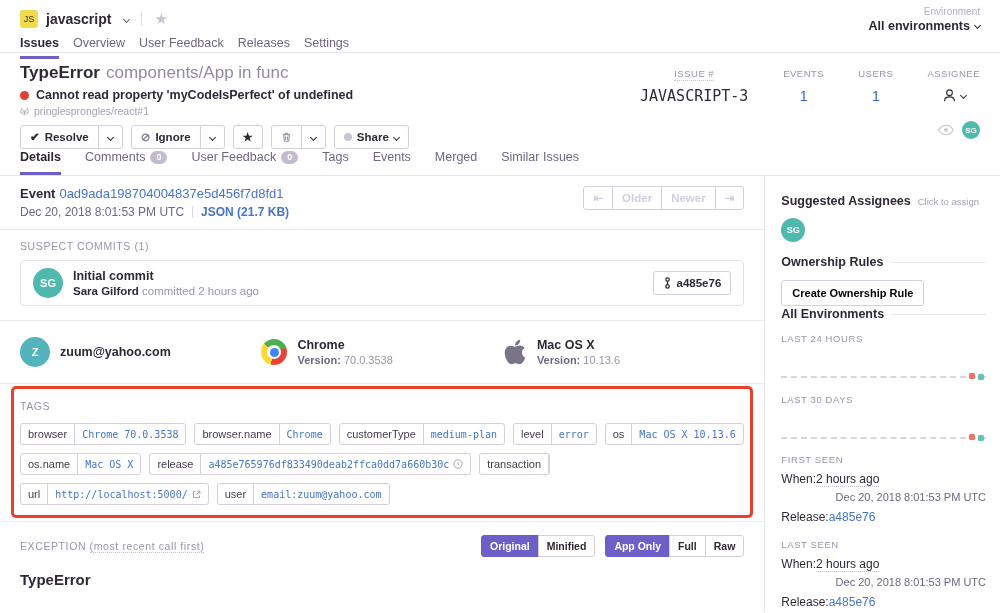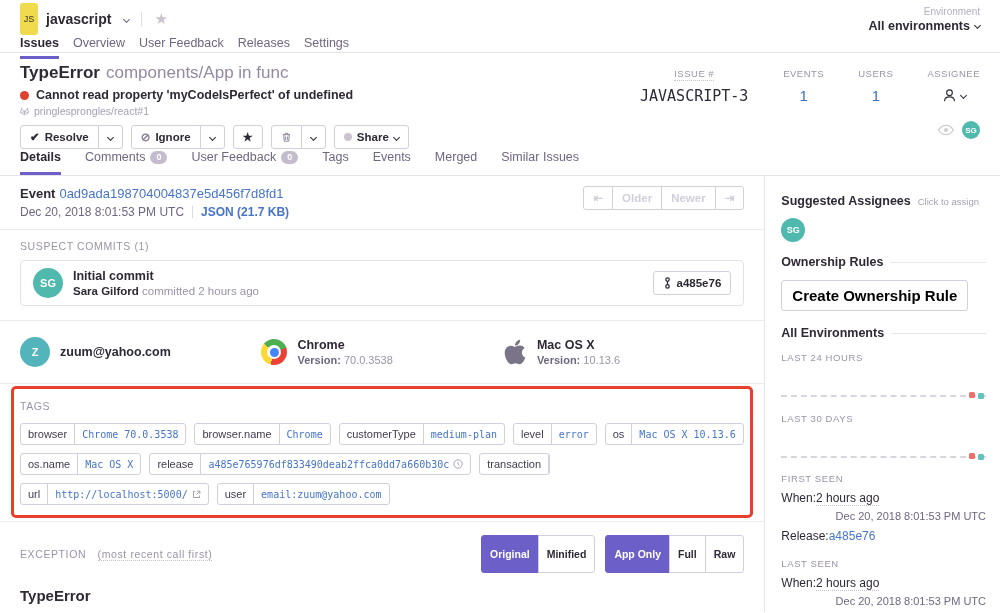--- a/index.html
+++ b/index.html
@@ -4,21 +4,21 @@
 <style>
   *{margin:0;padding:0;box-sizing:border-box;}
   html,body{width:1000px;height:613px;overflow:hidden;background:#fff;
     font-family:"Liberation Sans",sans-serif;color:#2f2936;}
   body{position:relative;}
   .chev{display:inline-block;width:5px;height:5px;border-right:1.5px solid currentColor;
     border-bottom:1.5px solid currentColor;transform:rotate(45deg);margin-left:5px;vertical-align:2px;}
   
   .topbar{padding:8px 20px 0;border-bottom:1px solid #e6e3ea;height:53px;position:relative;}
   .brand{display:flex;align-items:center;gap:8px;height:22px;}
-  .js-badge{width:18px;height:32px;background:#f0db4f;color:#32302c;font-weight:normal;font-size:9px;
+  .js-badge{width:18px;height:18px;background:#f0db4f;color:#32302c;font-weight:normal;font-size:9px;
     display:flex;align-items:center;justify-content:center;border-radius:3px;}
   .brand-name{font-weight:bold;font-size:14px;}
   .brand-sep{width:1px;height:14px;background:#e0dce6;margin:0 4px;}
   .star{color:#c9c4d0;font-size:15px;}
   .env-block{position:absolute;right:20px;top:6px;text-align:right;}
   .env-label{font-size:10px;color:#b4aec0;}
   .env-value{font-size:12.5px;font-weight:bold;margin-top:2px;}
   .top-tabs{display:flex;gap:14px;margin-top:6px;}
   .top-tab{font-size:12.5px;color:#6f6680;padding-bottom:6px;border-bottom:3px solid transparent;}
   .top-tab.active{color:#2f2936;font-weight:bold;border-bottom-color:#6c5fc7;}
@@ -96,34 +96,34 @@
     align-items:stretch;background:#fff;}
   .pill .k{padding:4px 7px;font-size:11px;color:#433a4d;border-right:1px solid #d5cfdd;
     display:flex;align-items:center;}
   .pill .v{padding:4px 7px;font-size:10px;color:#4674ca;font-family:"DejaVu Sans Mono",monospace;
     display:flex;align-items:center;gap:4px;}
   .annot-box{position:absolute;border:3px solid #e8402c;border-radius:5px;pointer-events:none;z-index:5;}
   .tags-annot{left:11px;top:2px;right:11px;bottom:3px;}
   
   .exception{padding:13px 20px 0;}
   .exc-head{display:flex;justify-content:space-between;align-items:center;}
-  .dotted-u{border-bottom:1px dotted #c5c0cc;margin-left:8px;}
+  .dotted-u{border-bottom:1px dotted #c5c0cc;}
   .toggle-groups{display:flex;gap:10px;}
-  .tg .btn{padding:3px 8px;font-size:10.5px;height:38px;}
+  .tg .btn{padding:3px 8px;font-size:10.5px;height:22px;}
   .tg .btn.on{background:#6c5fc7;border-color:#6c5fc7;color:#fff;}
   .exc-type{font-size:15px;font-weight:bold;margin-top:14px;}
   .ext-icon{display:inline-flex;}
   
   .sb-title-row{display:flex;align-items:center;gap:7px;}
   .sb-title{font-size:12.5px;font-weight:bold;white-space:nowrap;}
   .sb-hint{font-size:9.5px;color:#a79fb2;white-space:nowrap;}
   .sb-line{flex:1;height:1px;background:#e9e6ee;}
   .sb-caps{font-size:9.5px;color:#9b93a7;letter-spacing:.6px;}
   .create-btn{display:inline-block;border:1px solid #d4cfdb;border-radius:3px;background:#fff;
-    padding:6px 10px;font-size:15px;font-weight:bold;margin:11px 0 15px;}
+    padding:6px 10px;font-size:11px;font-weight:bold;margin:11px 0 1px;}
   .spark{position:relative;height:30px;border-bottom:2px dashed #d9d5de;margin-top:4px;}
   .mark{position:absolute;width:6px;height:6px;border-radius:1.5px;}
   .mark.red{background:#ef7066;right:11px;bottom:-3px;}
   .mark.teal{background:#5fc4bc;right:2px;bottom:-4px;}
   .seen-head{margin-top:15px;}
   .kv{display:flex;align-items:baseline;margin-top:7px;font-size:12px;}
   .kv .k{color:#2f2936;}
   .kv .when{border-bottom:1px dotted #c5c0cc;}
   .kv-date{text-align:right;font-size:11px;color:#6f6680;margin-top:4px;}
   .kv .rel{color:#4674ca;}

